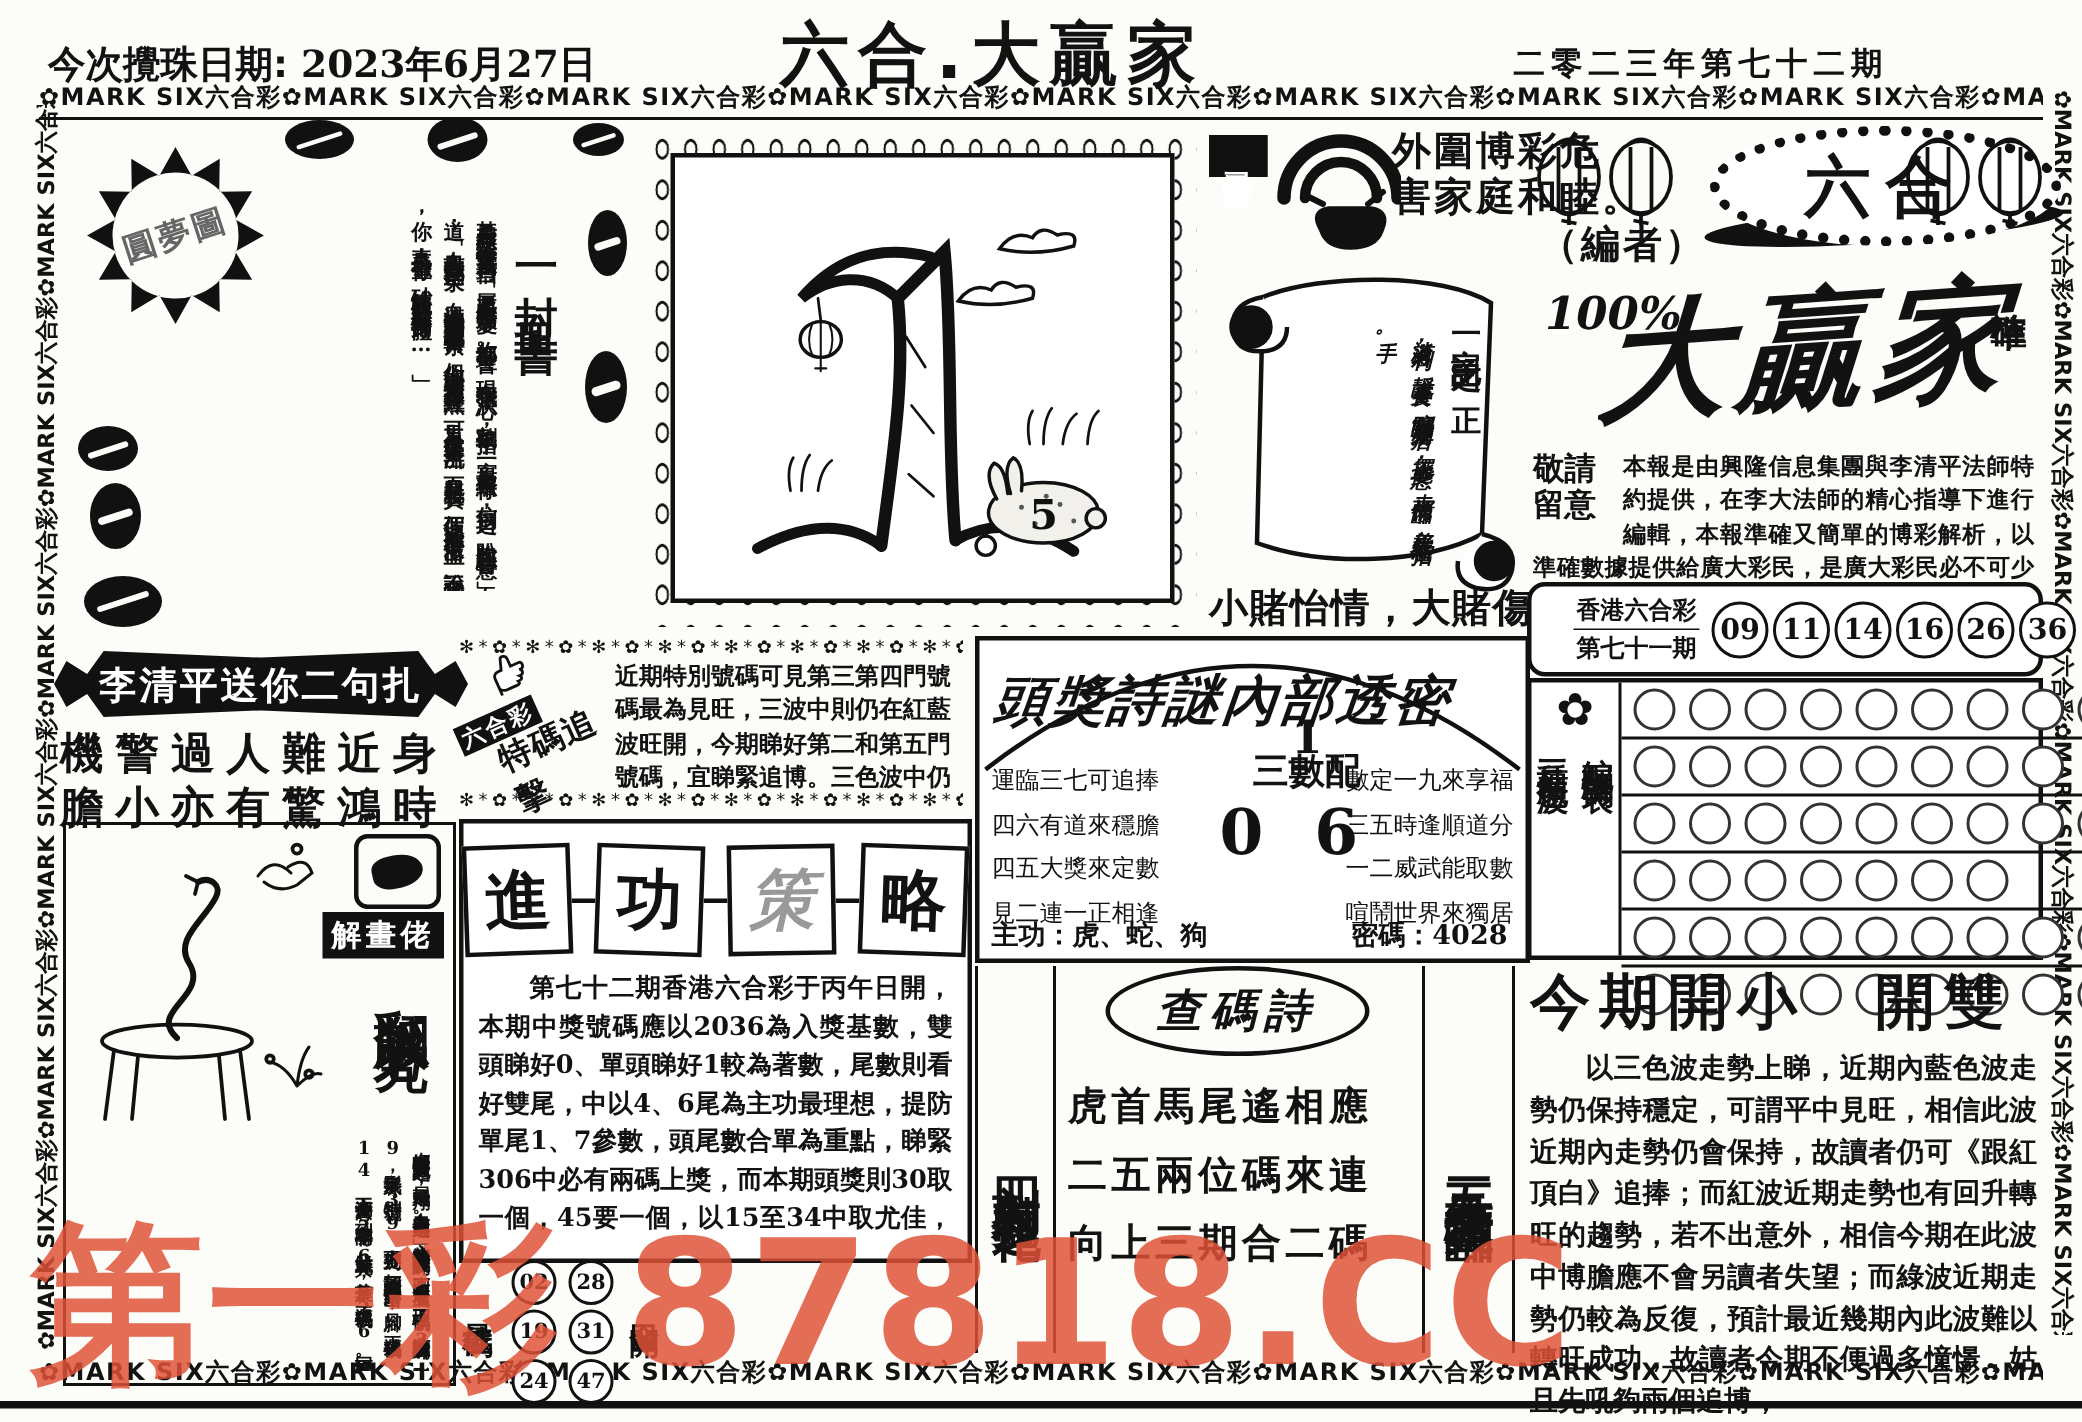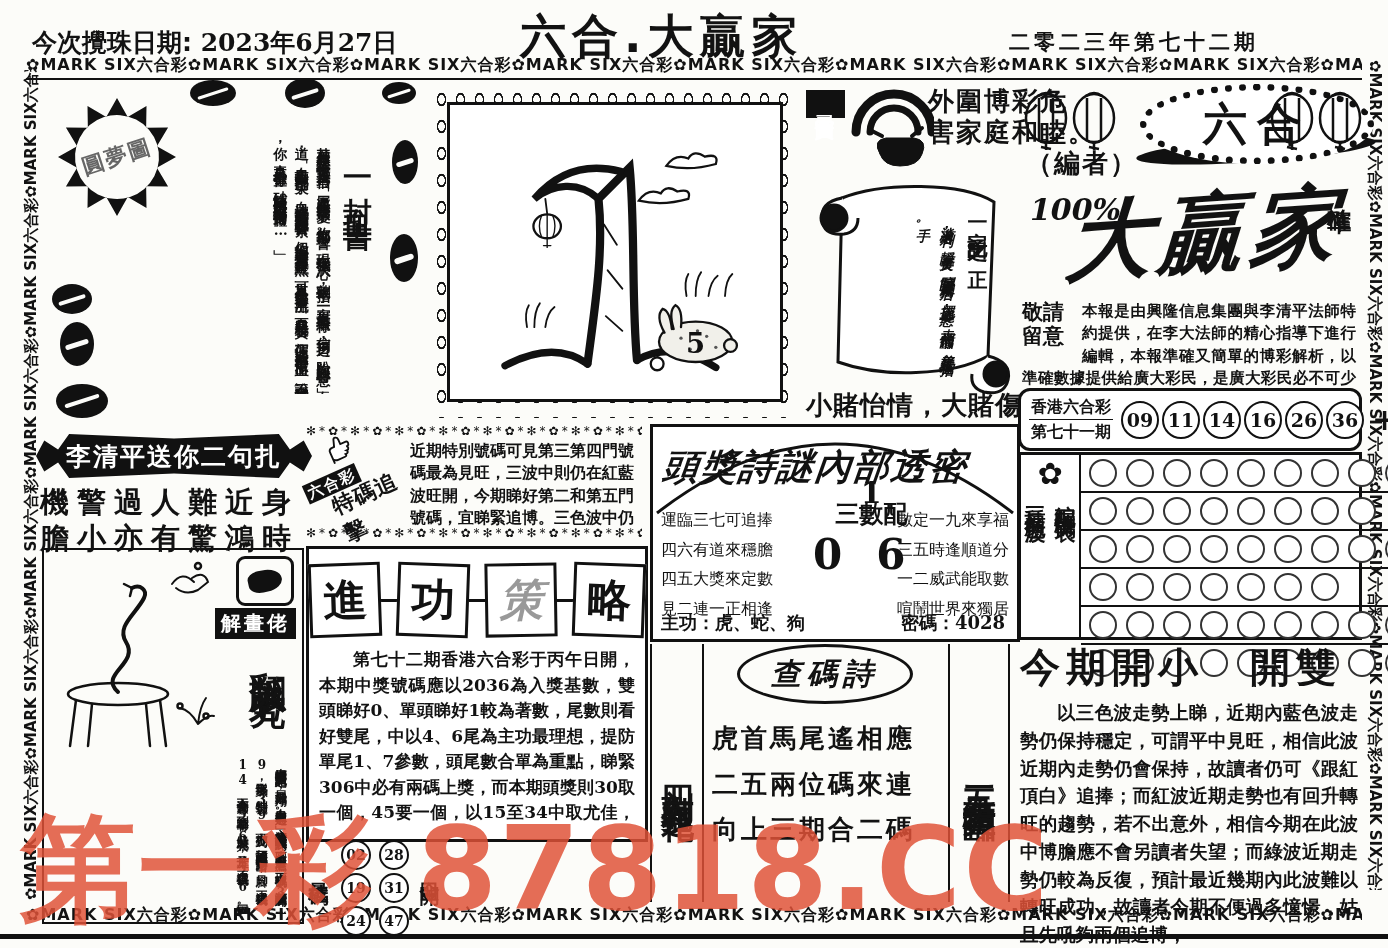--- a/index.html
+++ b/index.html
@@ -73,21 +73,21 @@
   .percent{font-family:"DejaVu Serif",serif;font-style:italic;font-weight:900;font-size:30px;}
   .bigname{font-family:"DejaVu Serif",serif;font-style:italic;font-weight:900;font-size:86px;
      letter-spacing:6px;transform:rotate(-4deg) skewX(-8deg);}
   .accurate{font-weight:900;font-size:24px;line-height:1.05;}
   .noticehead{font-weight:900;font-size:21px;width:54px;line-height:1.15;float:left;margin-right:6px;}
   .noticebody{font-family:"DejaVu Serif",serif;font-size:15.5px;font-weight:700;line-height:1.45;text-align:justify;}
 
   
   .resultbox{border:3px solid #111;border-radius:12px;display:flex;align-items:center;padding:4px 8px;gap:8px;background:#fff;}
   .resultlabels{font-family:"DejaVu Serif",serif;font-size:16px;font-weight:700;line-height:1.5;
-     border-right:0;white-space:nowrap;}
+     border-right:0;white-space:nowrap;margin-left:20px;}
   .resultlabels div{border-bottom:1px solid #111;padding:0 2px;}
   .resultlabels div:last-child{border-bottom:0;}
   .ballrow{display:flex;align-items:center;gap:3px;}
   .ball{display:inline-flex;align-items:center;justify-content:center;border:2px solid #111;
      border-radius:50%;font-family:"DejaVu Serif",serif;font-weight:700;background:#fff;}
   .resultbox .ball{width:34px;height:34px;font-size:19px;}
   .plus{font-size:30px;font-weight:900;}
 
   
   .colorbox{border:3px solid #111;display:flex;background:#fff;}

